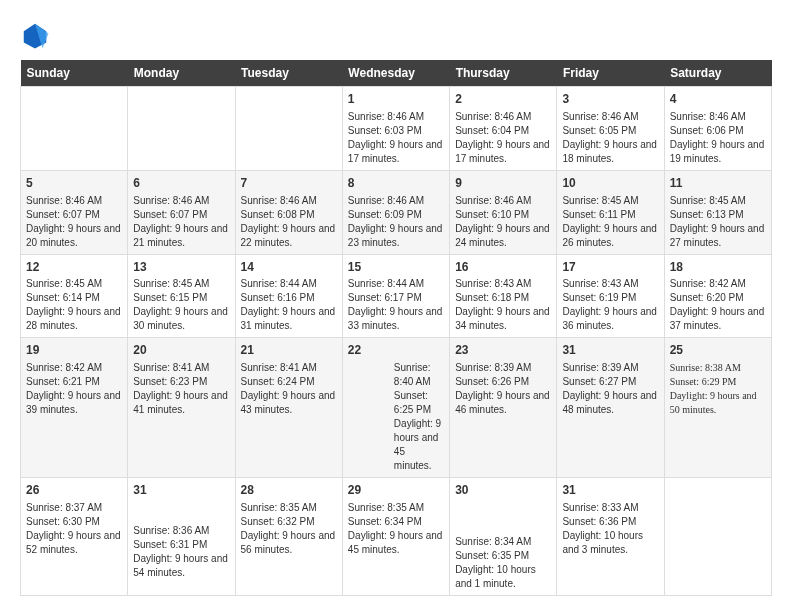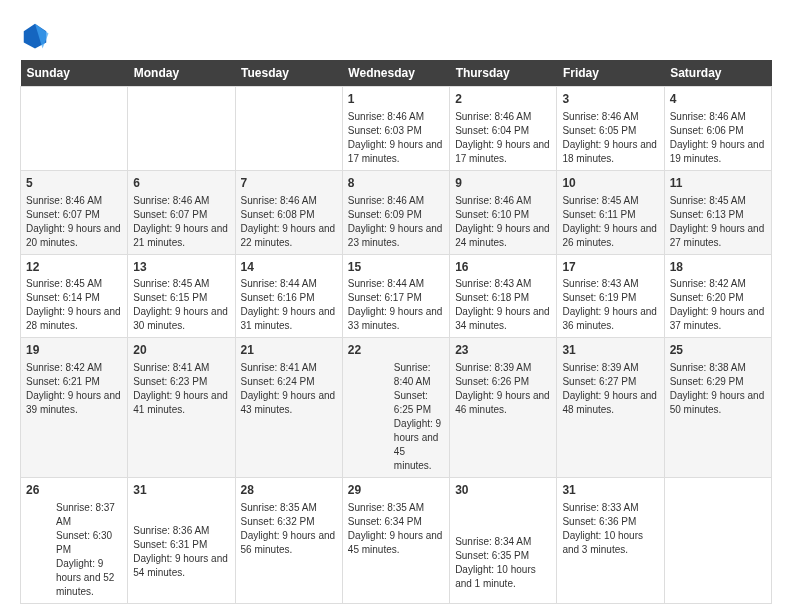--- a/index.html
+++ b/index.html
@@ -271,29 +271,29 @@
 Daylight: 9 hours and 46 minutes.</div>
         </td>
         <td>
           <span class="day-number">31</span>
           <div class="day-info" style="white-space: pre-line;">Sunrise: 8:39 AM
 Sunset: 6:27 PM
 Daylight: 9 hours and 48 minutes.</div>
         </td>
         <td>
           <span class="day-number">25</span>
-          <div class="day-info" style="white-space: pre-line;">Sunrise: 8:38 AM
+          <div class="day-info" style="white-space: pre-line; font-family: Liberation Serif, serif;">Sunrise: 8:38 AM
 Sunset: 6:29 PM
 Daylight: 9 hours and 50 minutes.</div>
         </td>
       </tr>
       <tr>
         <td>
           <span class="day-number">26</span>
-          <div class="day-info" style="white-space: pre-line; margin-left: 30px;">Sunrise: 8:37 AM
+          <div class="day-info" style="white-space: pre-line;">Sunrise: 8:37 AM
 Sunset: 6:30 PM
 Daylight: 9 hours and 52 minutes.</div>
         </td>
         <td>
           <span class="day-number">31</span>
           <div class="day-info" style="white-space: pre-line; margin-top: 25px;">Sunrise: 8:36 AM
 Sunset: 6:31 PM
 Daylight: 9 hours and 54 minutes.</div>
         </td>
         <td>

